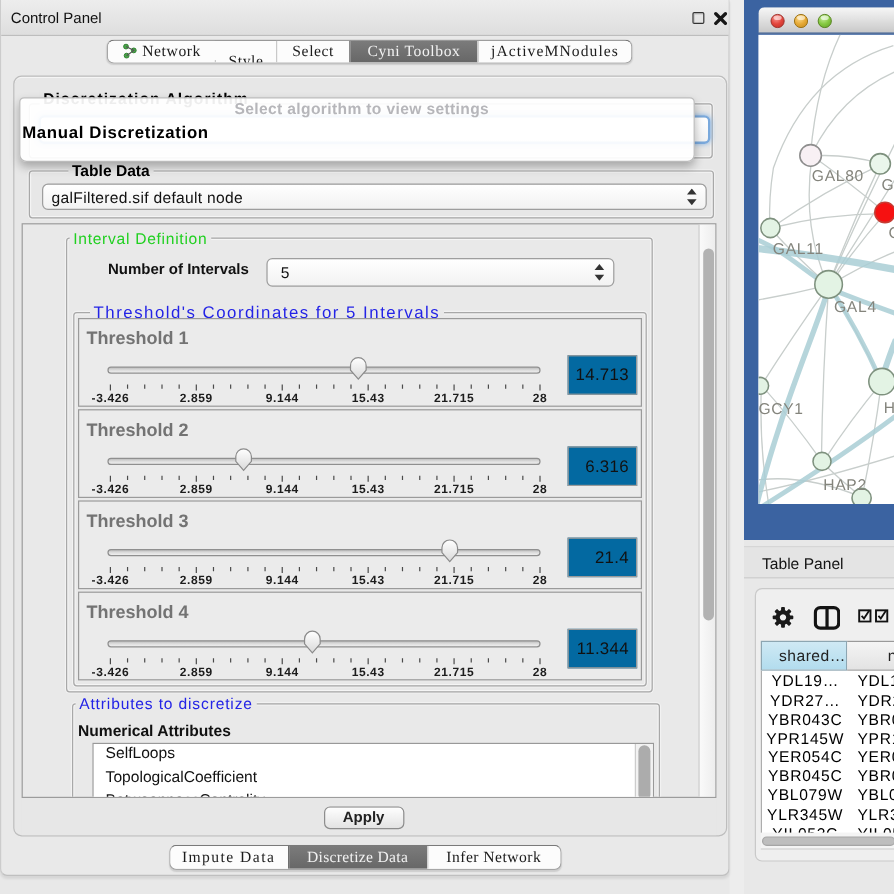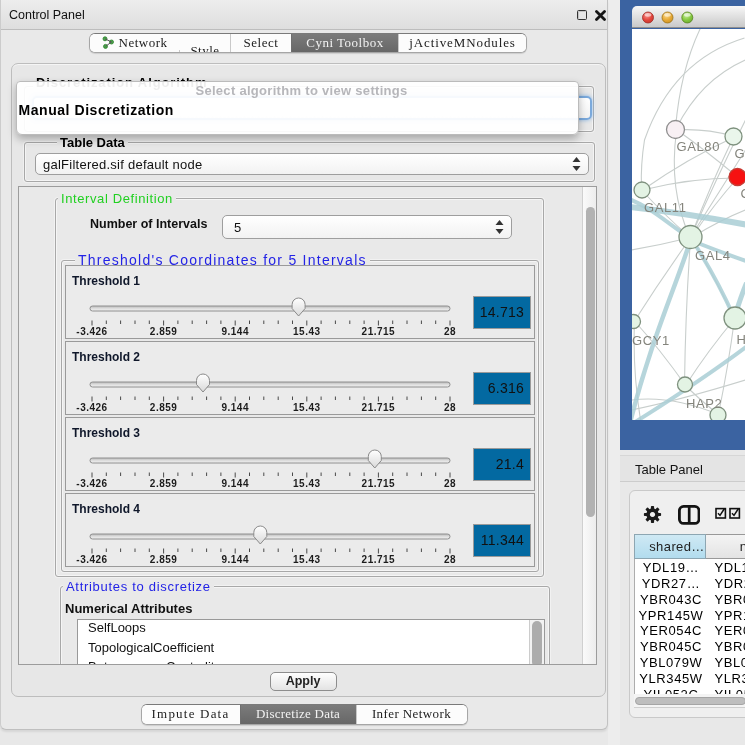--- a/index.html
+++ b/index.html
@@ -20,21 +20,21 @@
 .group { position:absolute; border:1px solid #a8a8a8; border-radius:3px; box-shadow:inset 0 0 0 1px rgba(255,255,255,.55), 0 0 0 1px rgba(255,255,255,.4); }
 .gtitle { position:absolute; font-size:13px; background:#e7e7e7; padding:0 3px; white-space:nowrap; }
 .combo { position:absolute; background:linear-gradient(#ffffff,#f2f2f2); border:1px solid #9e9e9e; border-radius:5px; font-size:13px; color:#111; }
 .combo .ctext { position:absolute; left:7px; top:0; bottom:0; display:flex; align-items:center; }
 .stepper { position:absolute; right:7px; top:50%; transform:translateY(-50%); width:9px; height:14px; }
 
 #spane { position:absolute; left:17px; top:186px; width:579px; height:479px; border:1px solid #9c9c9c; background:#e9e9e9; overflow:hidden; }
 #vsb { position:absolute; left:563px; top:0; width:15px; height:477px; background:linear-gradient(90deg,#fafafa,#ececec); border-left:1px solid #d0d0d0; }
 #vsb .thumb { position:absolute; left:2.5px; top:20px; width:9px; height:310px; background:#b2b2b2; border-radius:5px; }
 .tpanel { position:absolute; left:63px; width:470px; height:74px; border:1px solid #9a9a9a; background:#ebebeb; }
-.tlabel { position:absolute; left:6px; top:8px; font-size:12px; font-weight:bold; color:#0f172a; }
+.tlabel { position:absolute; left:6px; top:8px; font-size:15px; font-weight:bold; color:#737373; }
 .vbox { position:absolute; left:471px; width:58px; height:33px; background:#0369a1; border:1px solid #9a9a9a; font-size:14px; letter-spacing:0.25px; color:#111; text-align:right; line-height:31px; padding-right:6px; }
 
 #popup { position:absolute; left:15px; top:80.5px; width:563px; height:54px; background:rgba(255,255,255,0.93); border:1px solid #bbbbbb; border-radius:4px 4px 6px 6px; box-shadow:0 4px 8px rgba(0,0,0,.28); z-index:40; }
 #popup .hint { position:absolute; left:4px; width:100%; top:1.5px; text-align:center; color:#b6b6ba; font-size:13px; font-weight:bold; letter-spacing:0.3px; }
 #popup .it1 { position:absolute; left:1.5px; top:20px; font-size:14px; font-weight:bold; letter-spacing:0.55px; color:#000; }
 #popup .it2 { position:absolute; left:1.5px; top:38px; font-size:13.5px; letter-spacing:0.1px; color:#000; }
 
 #applyrow { position:absolute; left:17px; top:665px; width:579px; height:31px; background:#e7e7e7; }
 #applybtn { position:absolute; left:268.5px; top:671.5px; width:67px; height:19.5px; background:linear-gradient(#fefefe,#e3e3e3); border:1px solid #8d8d8d; border-radius:5px; font-size:12.5px; font-weight:bold; color:#222; text-align:center; line-height:17.5px; }
 

